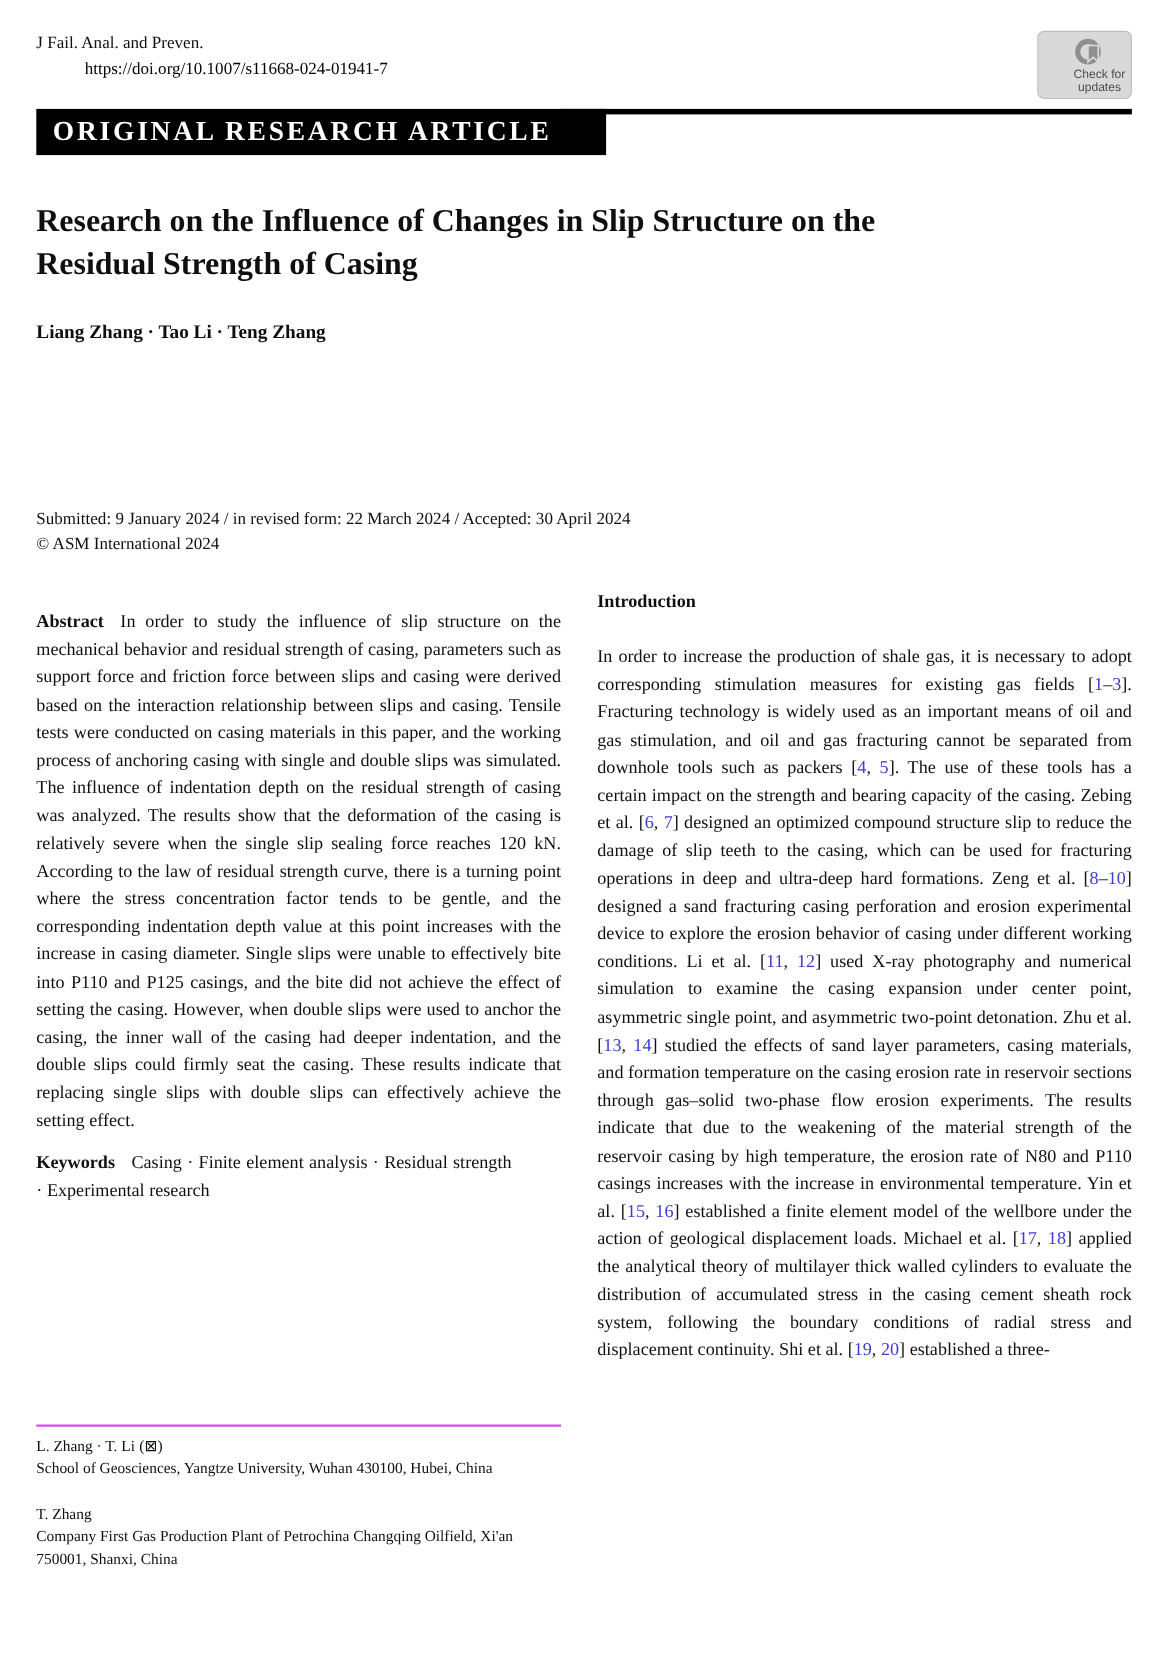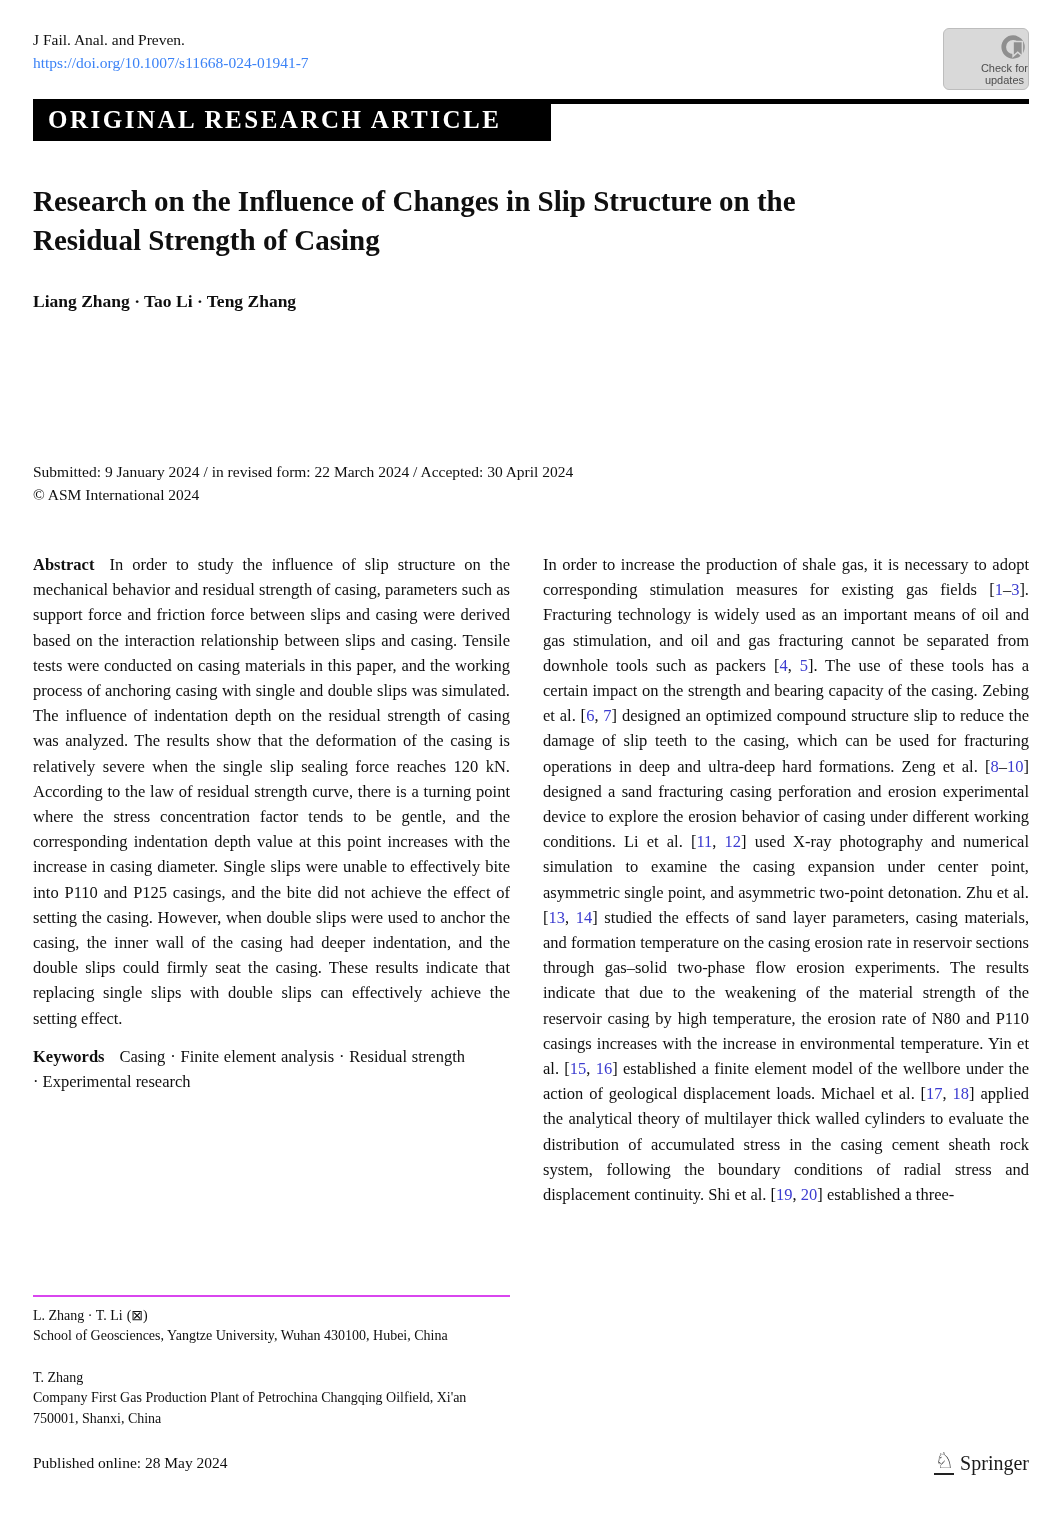--- a/index.html
+++ b/index.html
@@ -5,25 +5,26 @@
   * { margin:0; padding:0; box-sizing:border-box; }
   html,body { background:#fff; }
   .page {
     position:relative; width:1062px; height:1514px; background:#ffffff;
     font-family:"Liberation Serif","DejaVu Serif",serif; color:#0f0f0f;
     overflow:hidden; margin:0 auto;
   }
   
   .hdr { position:absolute; left:33px; top:28px; right:33px; display:flex; justify-content:space-between; align-items:flex-start; }
   .hdr-left { font-size:15.5px; line-height:23px;font-family:Liberation Serif, serif; }
-  .doi { color:#3b82f6; text-decoration:none; }
+  .doi { color:#000000; text-decoration:none;margin-left:44px; }
   .badge {
     width:86px; height:62px; background:#d9d9d9; border:1px solid #bdbdbd; border-radius:6px;
-    display:flex; flex-direction:column; align-items:flex-end; justify-content:center; gap:1px;
+    display:flex; flex-direction:column; align-items:flex-start; justify-content:center; gap:1px;
     cursor:pointer;
+    padding-left:32px;
   }
   .badge-txt { font-family:"Liberation Sans","DejaVu Sans",sans-serif; font-size:11px; line-height:12px; color:#4d4d4d; text-align:center; }
   
   .banner-row { position:absolute; left:33px; top:99px; right:33px; height:42px; }
   .banner {
     position:absolute; left:0; top:0; width:518px; height:42px; background:#000; color:#fff;
     font-weight:bold; font-size:25px; letter-spacing:2.5px; line-height:42px; padding-left:15px;
   }
   .banner-rule { position:absolute; left:477px; right:0; top:0; height:5px; background:#000; }
   
@@ -103,26 +104,20 @@
           <div>School of Geosciences, Yangtze University, Wuhan 430100, Hubei, China</div>
         </div>
         <div class="fblock b2">
           <div>T. Zhang</div>
           <div>Company First Gas Production Plant of Petrochina Changqing Oilfield, Xi'an 750001, Shanxi, China</div>
         </div>
       </div>
     </div>
 
     <div class="col-right">
+      <div class="sec-h">Introduction</div>
       <p class="just body-txt">In order to increase the production of shale gas, it is necessary to adopt corresponding stimulation measures for existing gas fields [<span class="cite">1</span>–<span class="cite">3</span>]. Fracturing technology is widely used as an important means of oil and gas stimulation, and oil and gas fracturing cannot be separated from downhole tools such as packers [<span class="cite">4</span>, <span class="cite">5</span>]. The use of these tools has a certain impact on the strength and bearing capacity of the casing. Zebing et al. [<span class="cite">6</span>, <span class="cite">7</span>] designed an optimized compound structure slip to reduce the damage of slip teeth to the casing, which can be used for fracturing operations in deep and ultra-deep hard formations. Zeng et al. [<span class="cite">8</span>–<span class="cite">10</span>] designed a sand fracturing casing perforation and erosion experimental device to explore the erosion behavior of casing under different working conditions. Li et al. [<span class="cite">11</span>, <span class="cite">12</span>] used X-ray photography and numerical simulation to examine the casing expansion under center point, asymmetric single point, and asymmetric two-point detonation. Zhu et al. [<span class="cite">13</span>, <span class="cite">14</span>] studied the effects of sand layer parameters, casing materials, and formation temperature on the casing erosion rate in reservoir sections through gas–solid two-phase flow erosion experiments. The results indicate that due to the weakening of the material strength of the reservoir casing by high temperature, the erosion rate of N80 and P110 casings increases with the increase in environmental temperature. Yin et al. [<span class="cite">15</span>, <span class="cite">16</span>] established a finite element model of the wellbore under the action of geological displacement loads. Michael et al. [<span class="cite">17</span>, <span class="cite">18</span>] applied the analytical theory of multilayer thick walled cylinders to evaluate the distribution of accumulated stress in the casing cement sheath rock system, following the boundary conditions of radial stress and displacement continuity. Shi et al. [<span class="cite">19</span>, <span class="cite">20</span>] established a three-</p>
     </div>
 
   </div>
 
-  <div class="footer">
-    <div>Published online: 28 May 2024</div>
-    <div class="logo">
-      <span class="horse">♘</span>
-      <span>Springer</span>
-    </div>
-  </div>
 
 </div>
 
 </body></html>

